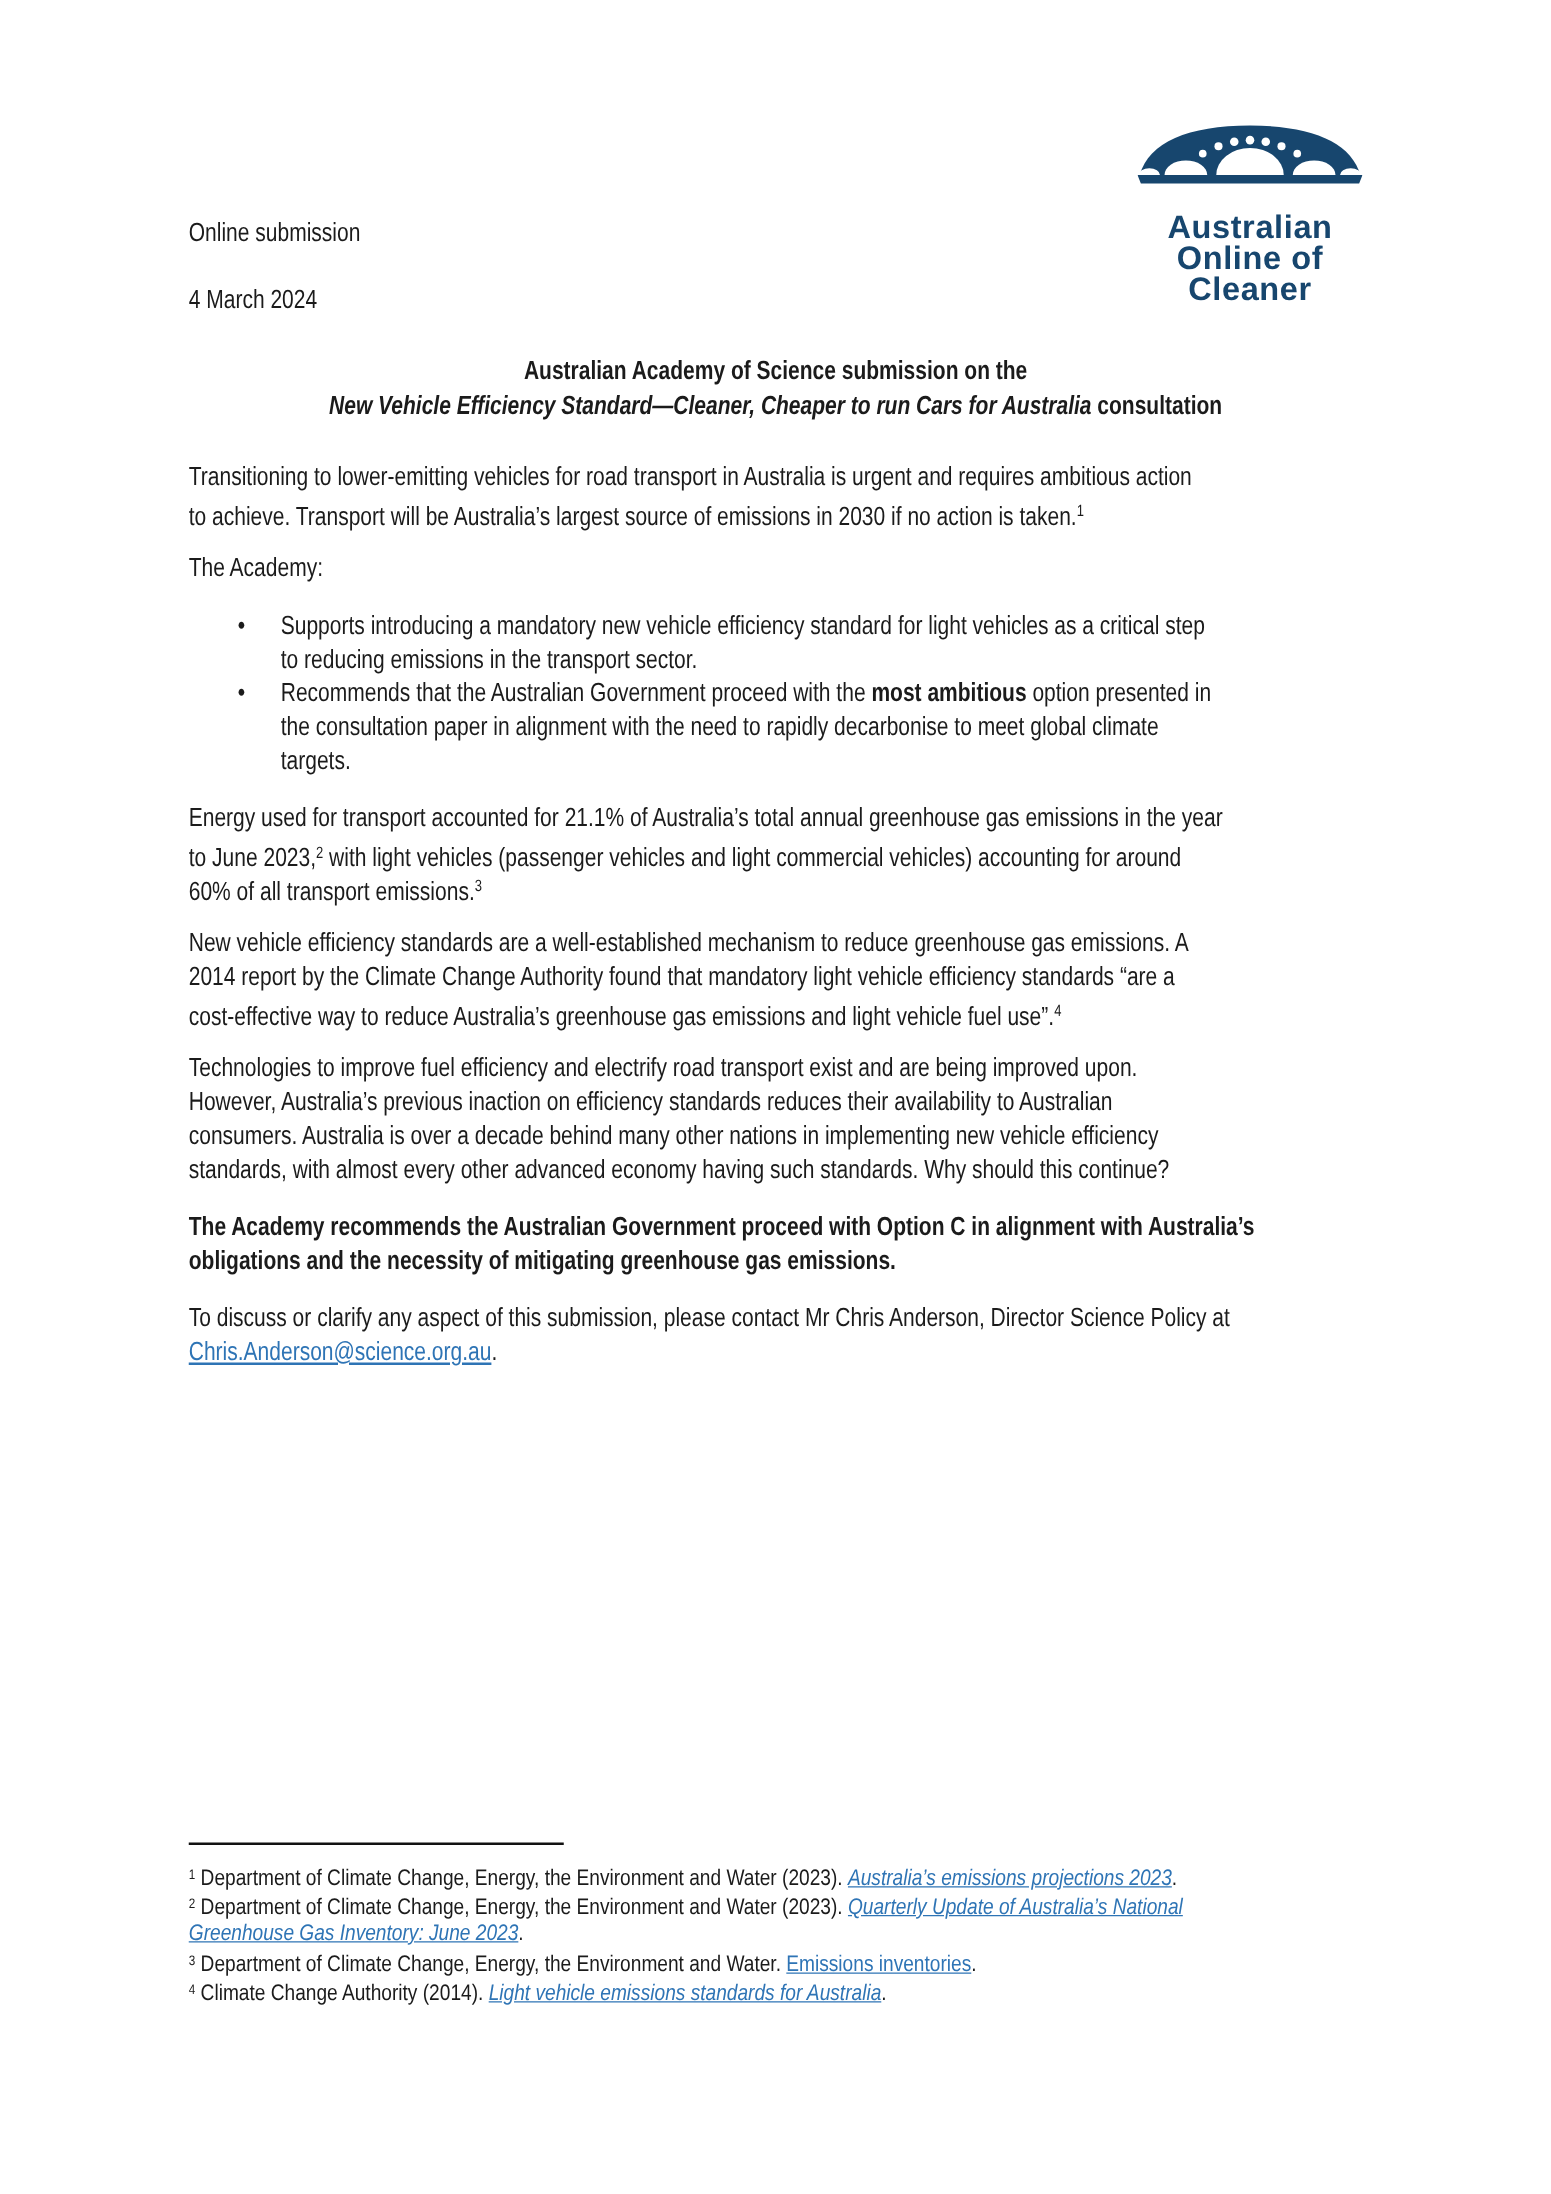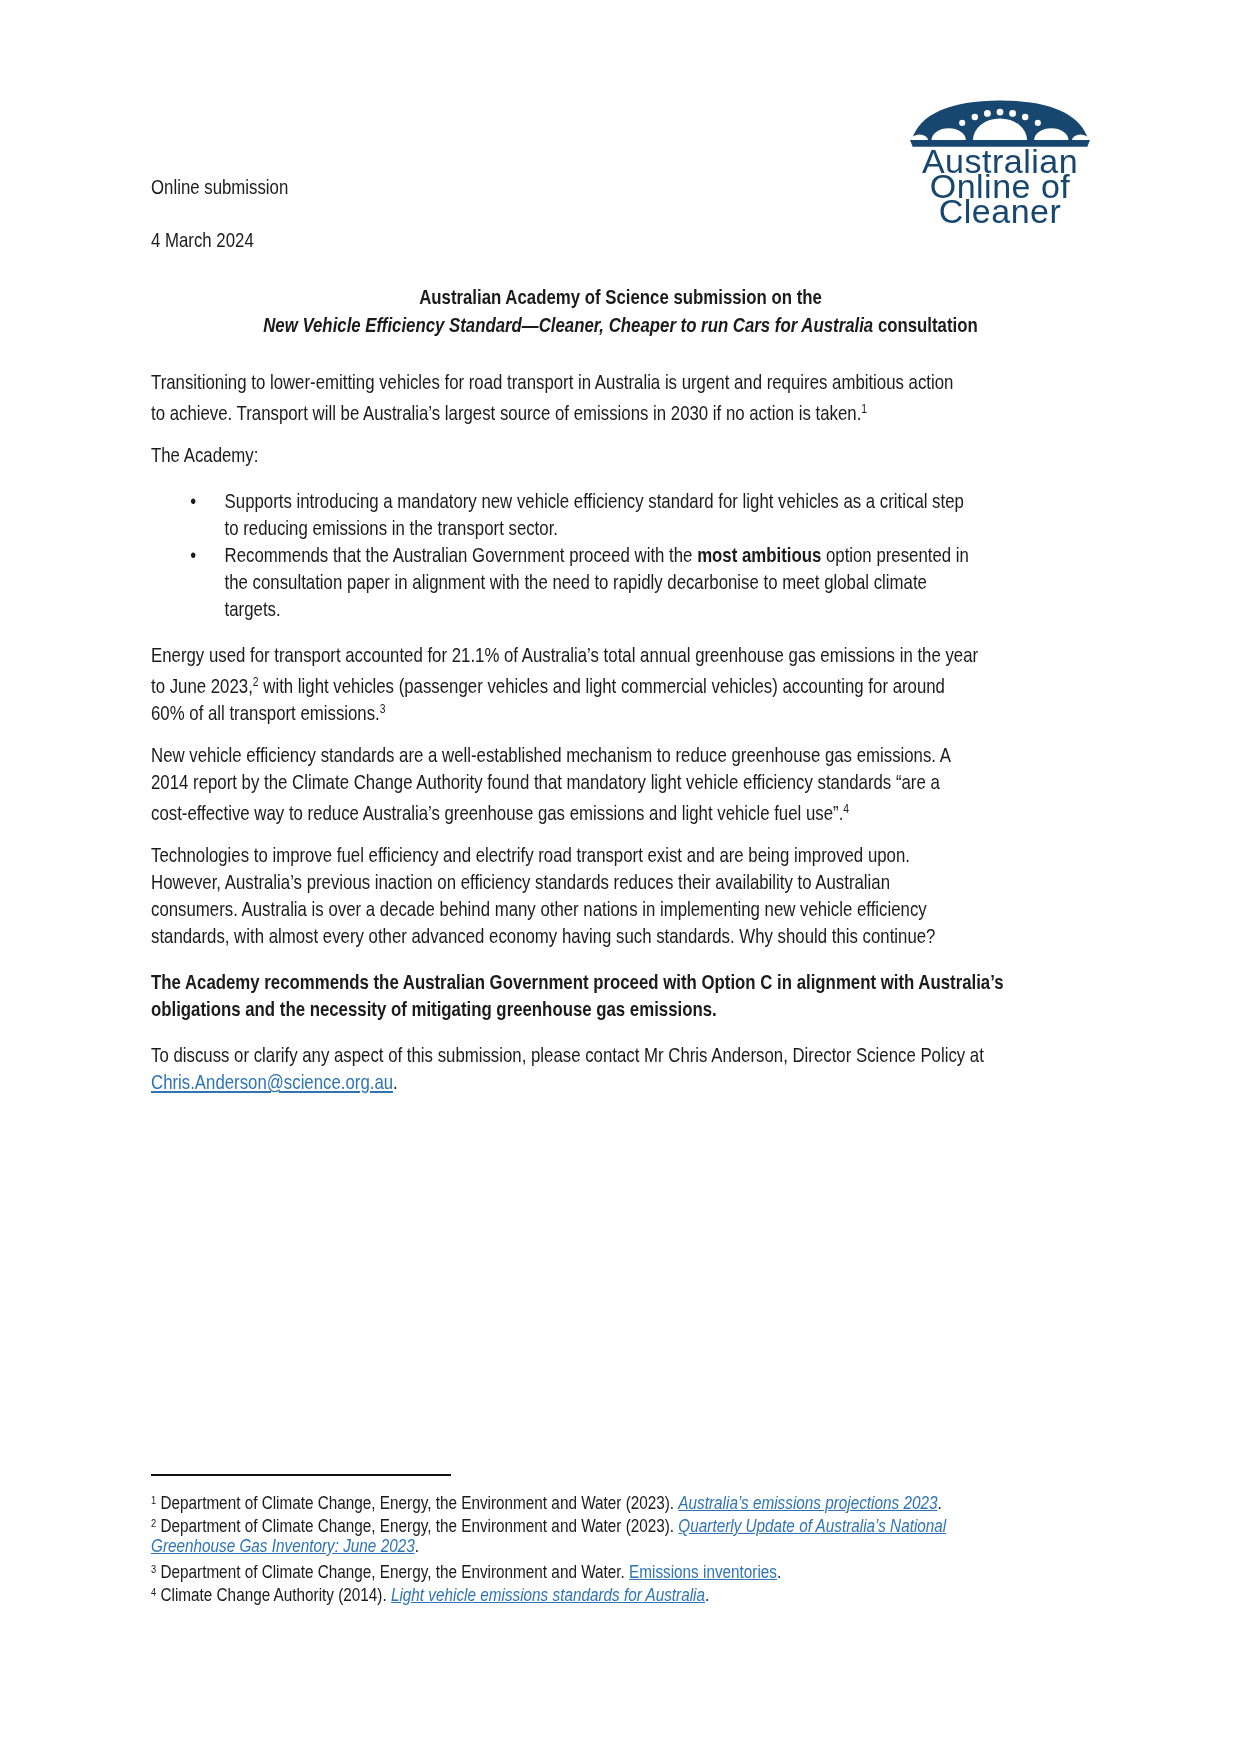--- a/index.html
+++ b/index.html
@@ -8,21 +8,21 @@
     font-family:"Liberation Sans","DejaVu Sans",sans-serif;color:#1b1b1b;
     overflow:hidden;
   }
   .abs{position:absolute;}
   
   .online-sub{left:151px;top:173px;font-size:21px;line-height:27px;transform:scaleX(0.8);transform-origin:0 0;white-space:nowrap;}
   .doc-date{left:151px;top:226px;font-size:21px;line-height:27px;transform:scaleX(0.8);transform-origin:0 0;white-space:nowrap;}
   
   .logo{left:900px;top:95px;width:200px;text-align:center;color:#17466E;}
   .logo svg{display:block;margin:0 auto;}
-  .logo-text{font-size:34px;font-weight:400;line-height:25px;letter-spacing:.5px;margin-top:0;}
+  .logo-text{font-size:26px;font-weight:700;line-height:25px;letter-spacing:.5px;margin-top:20px;}
   .logo-text div{white-space:nowrap;}
   
   .doc-title{left:0;top:283px;width:1241px;text-align:center;font-size:21px;font-weight:700;line-height:28px;transform:scaleX(0.8);transform-origin:50% 0;}
   .doc-title .tl{white-space:nowrap;}
   .it{font-style:italic;}
   
   .content{left:151px;top:368px;width:1250px;font-size:21px;line-height:27px;transform:scaleX(0.8);transform-origin:0 0;}
   .block.p{margin:0 0 19px 0;}
   .block.bold{font-weight:700;}
   .block.li{position:relative;padding-left:92px;margin:0;}

